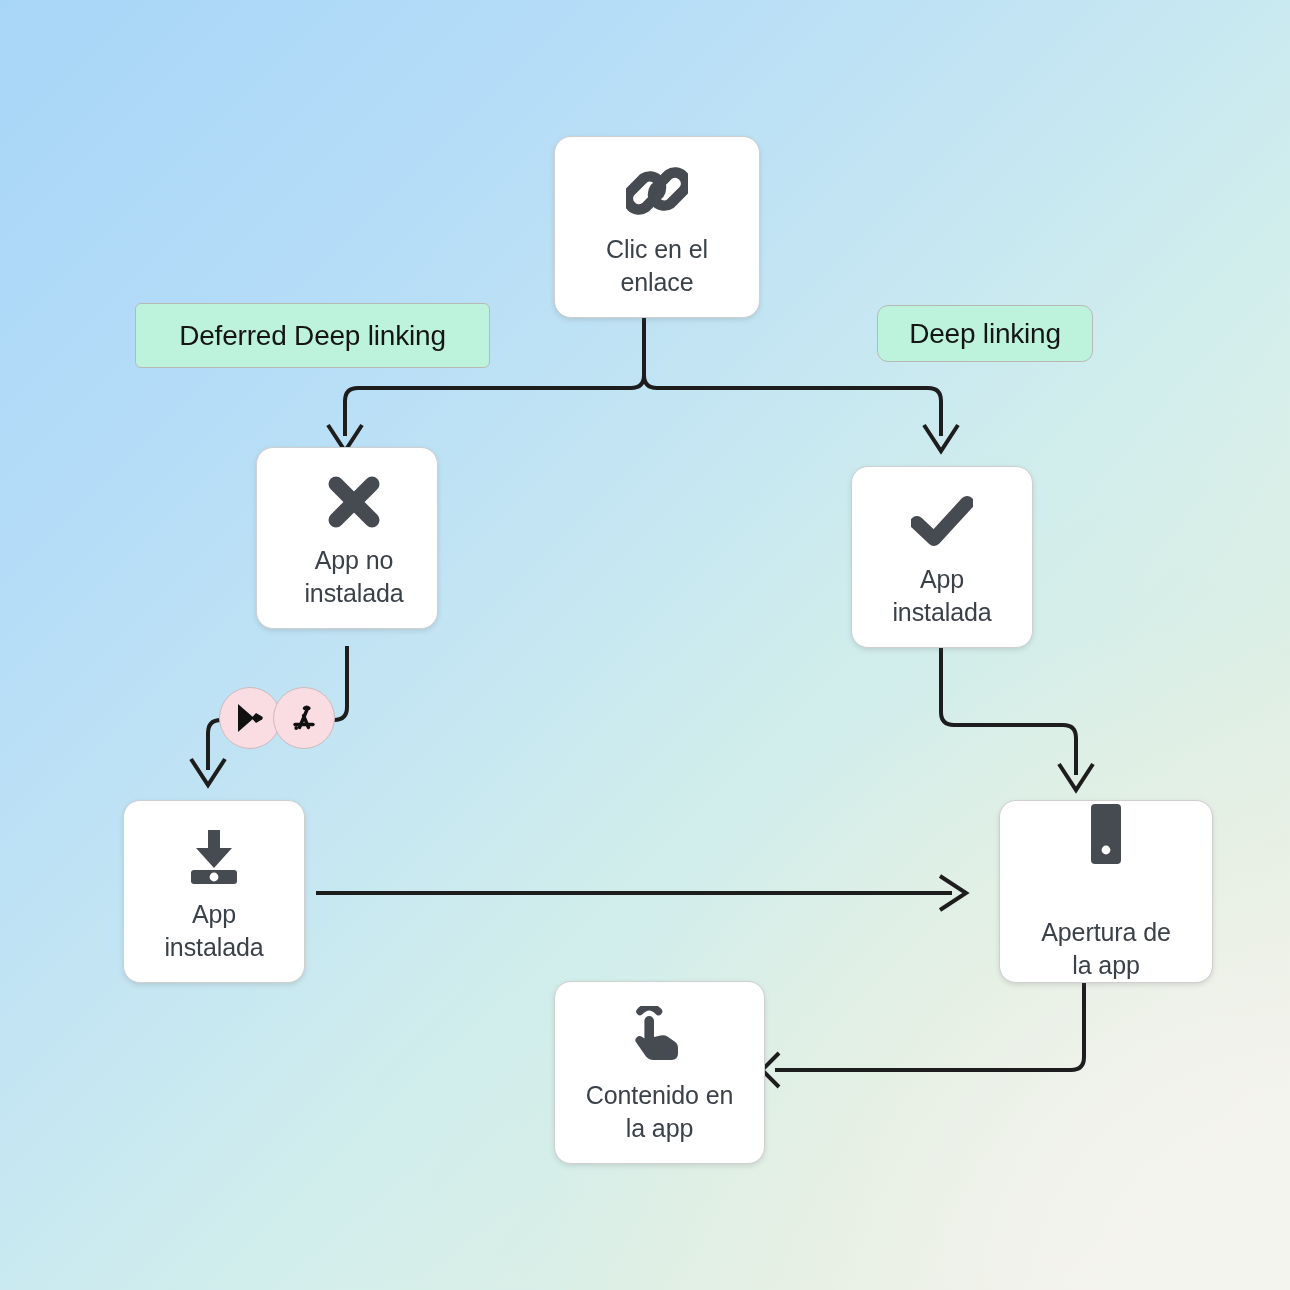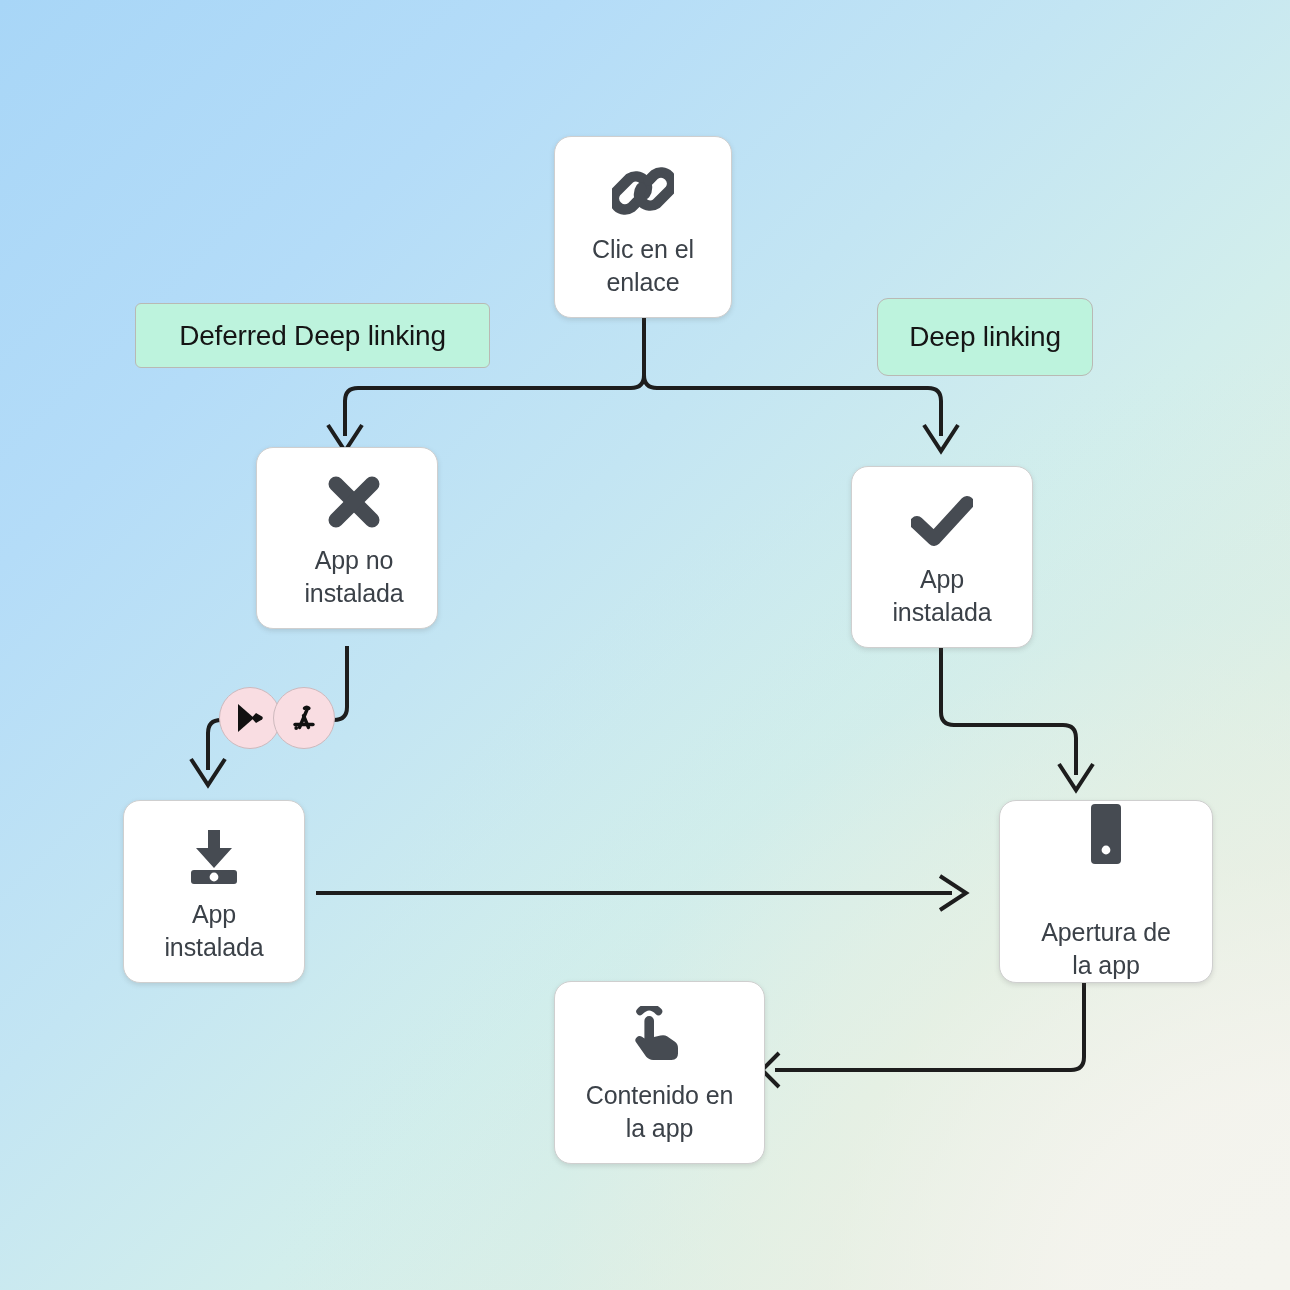--- a/index.html
+++ b/index.html
@@ -122,38 +122,38 @@
     <g fill="none" stroke="#1d1d1d" stroke-width="4" stroke-linecap="butt" stroke-linejoin="miter">
       <polyline points="328,425 345,451 362,425"></polyline>
       <polyline points="924,425 941,451 958,425"></polyline>
       <polyline points="191,759 208,785 225,759"></polyline>
       <polyline points="1059,764 1076,790 1093,764"></polyline>
       <polyline points="940,876 966,893 940,910"></polyline>
       <polyline points="779,1053 762,1070 779,1087"></polyline>
     </g>
   </svg>
 
-  <div class="node" style="left:554px; top:136px; width:178px; height:182px;">
+  <div class="node" style="left:554px; top:136px; width:206px; height:182px;">
     <div class="node-icon">
       <svg width="62" height="58" viewBox="0 0 64 60">
         <g fill="none" stroke="#464b52" stroke-width="11" stroke-linecap="round">
           <path d="M26 41 L20 47 a11.5 11.5 0 0 1 -16 -16 L18 17 a11.5 11.5 0 0 1 16 16"></path>
           <path d="M38 19 L44 13 a11.5 11.5 0 0 1 16 16 L46 43 a11.5 11.5 0 0 1 -16 -16"></path>
         </g>
       </svg>
     </div>
     <div class="node-label">Clic en el
 enlace</div>
   </div>
 
   <div class="tag" style="left:135px; top:303px; width:355px; height:65px;border-radius:6px;">
     <span>Deferred Deep linking</span>
   </div>
 
-  <div class="tag" style="left:877px; top:298px; width:216px; height:78px;">
+  <div class="tag" style="left:877px; top:305px; width:216px; height:57px;">
     <span>Deep linking</span>
   </div>
 
   <div class="node" style="left:256px; top:447px; width:182px; height:182px;padding-left:22px;">
     <div class="node-icon">
       <svg width="54" height="54" viewBox="0 0 54 54">
         <g stroke="#464b52" stroke-width="15" stroke-linecap="round" stroke-linejoin="round">
           <line x1="9" y1="9" x2="45" y2="45"></line>
           <line x1="45" y1="9" x2="9" y2="45"></line>
         </g>

